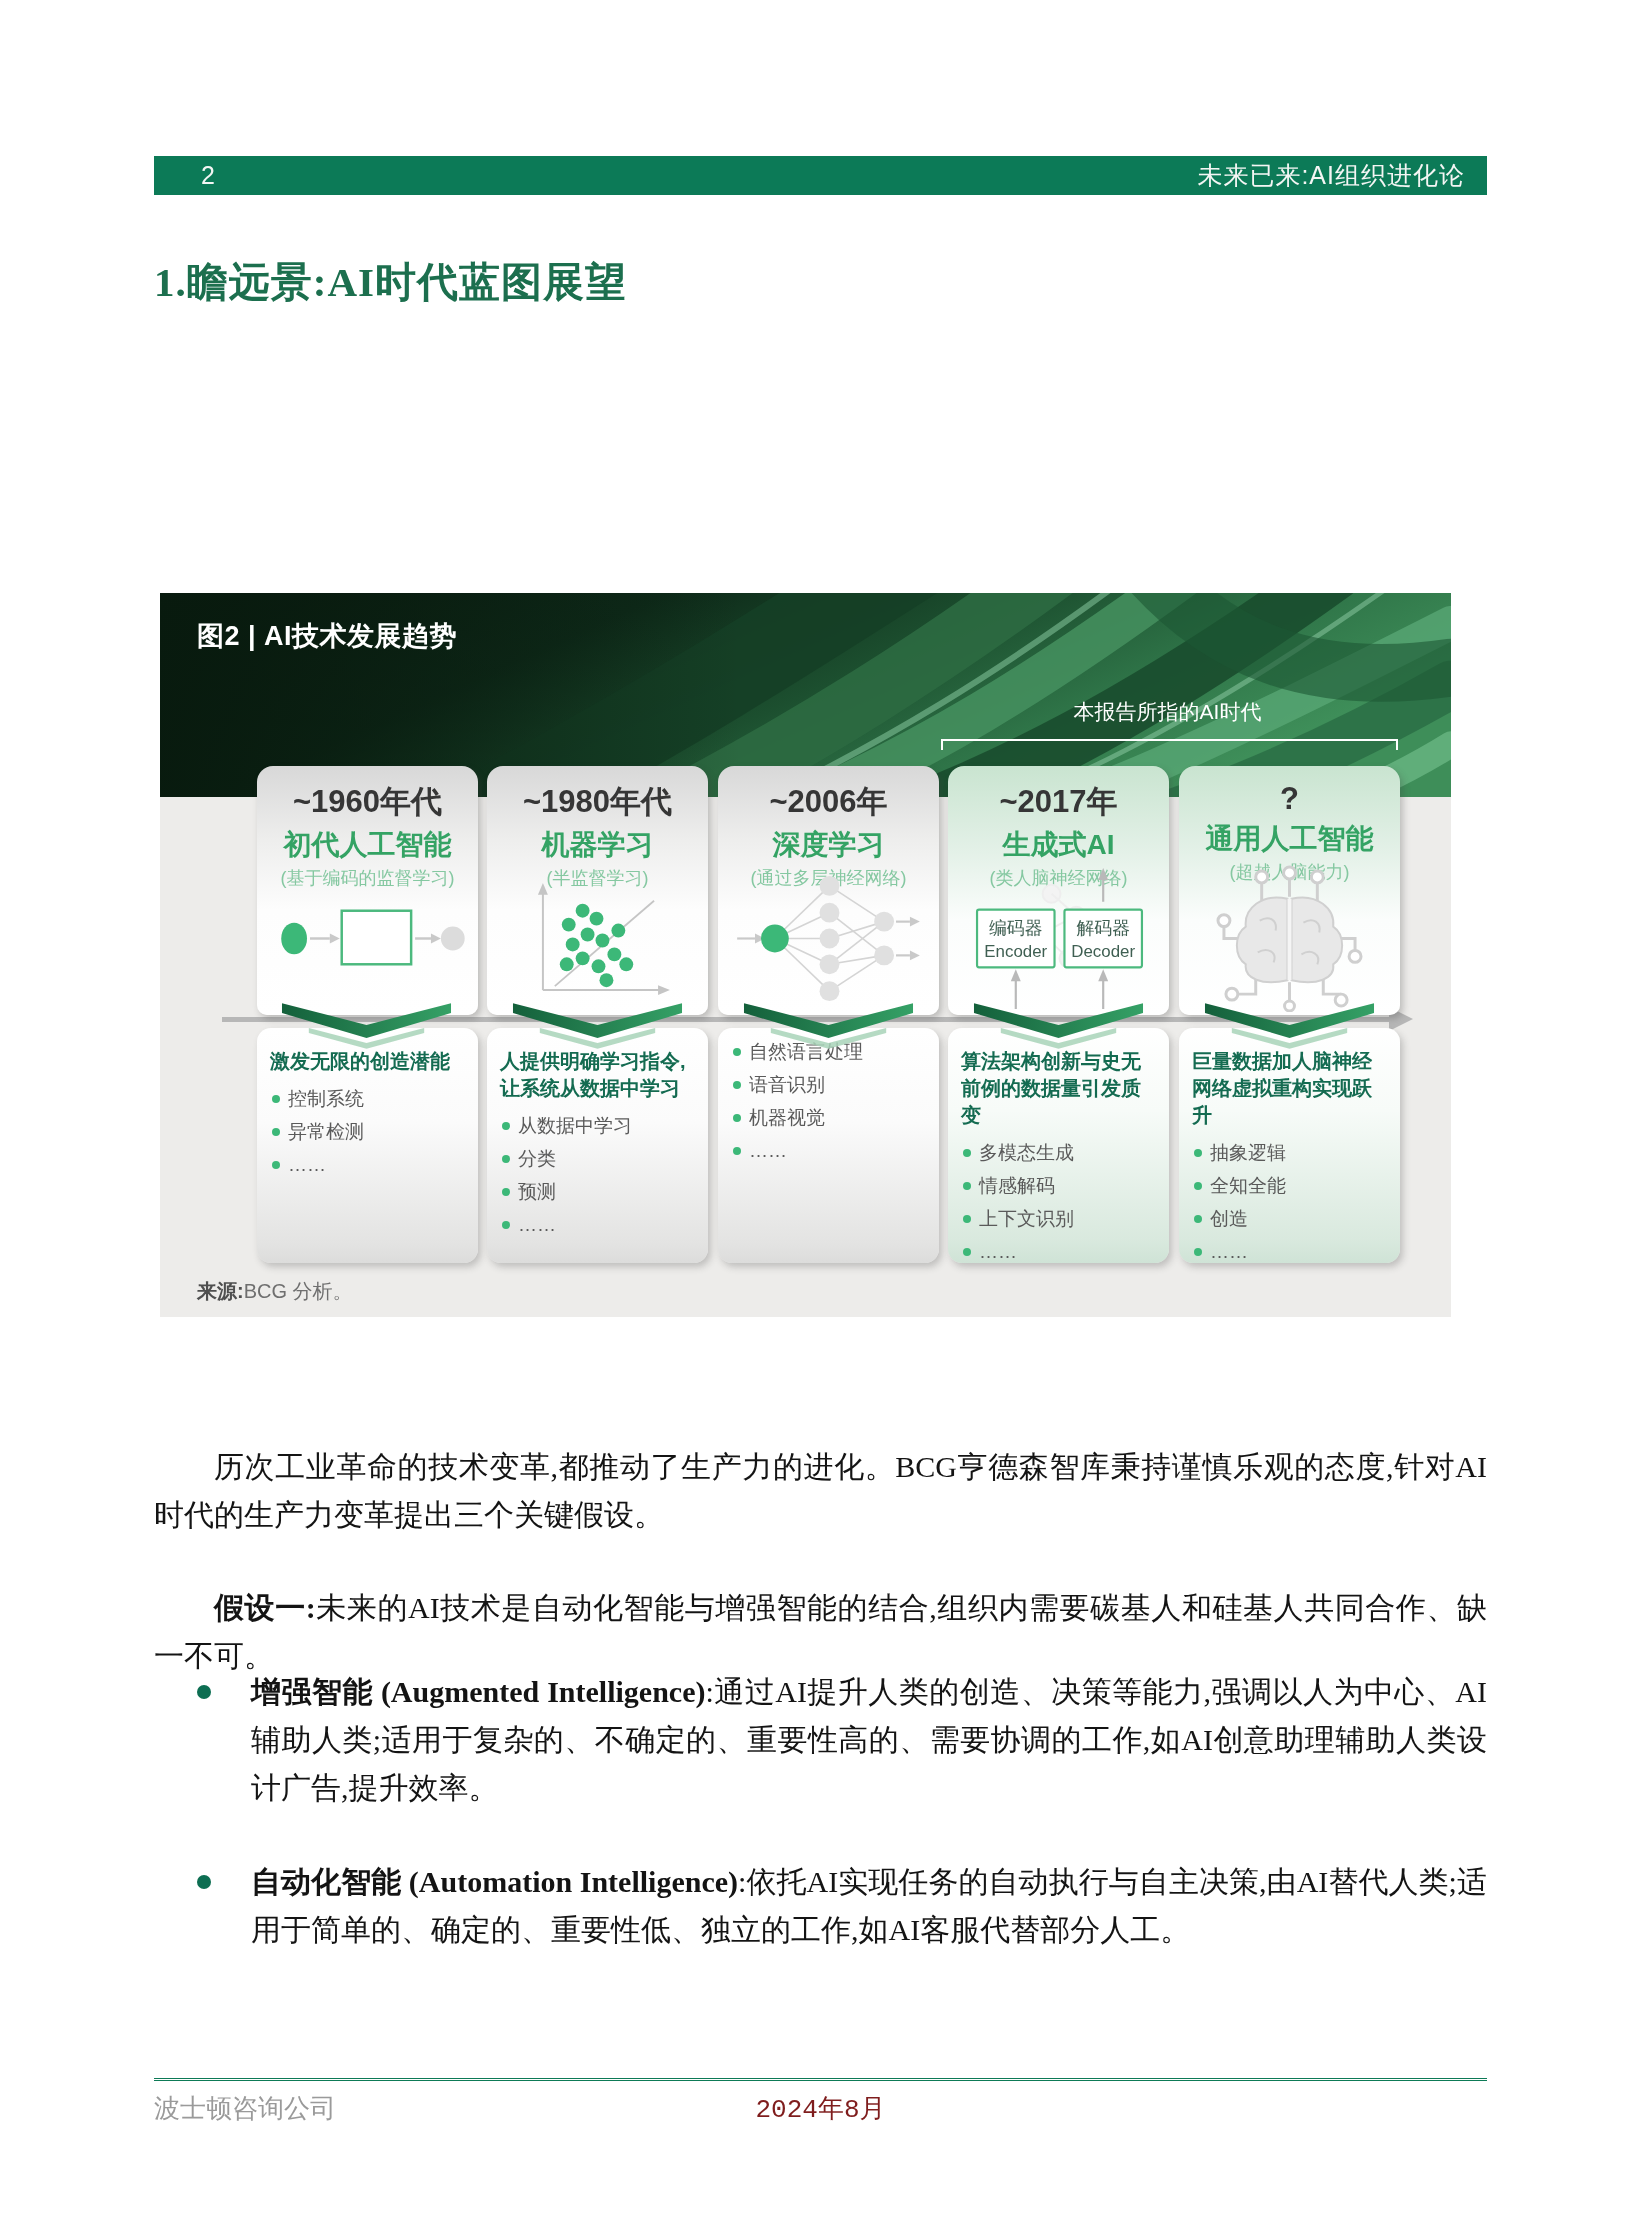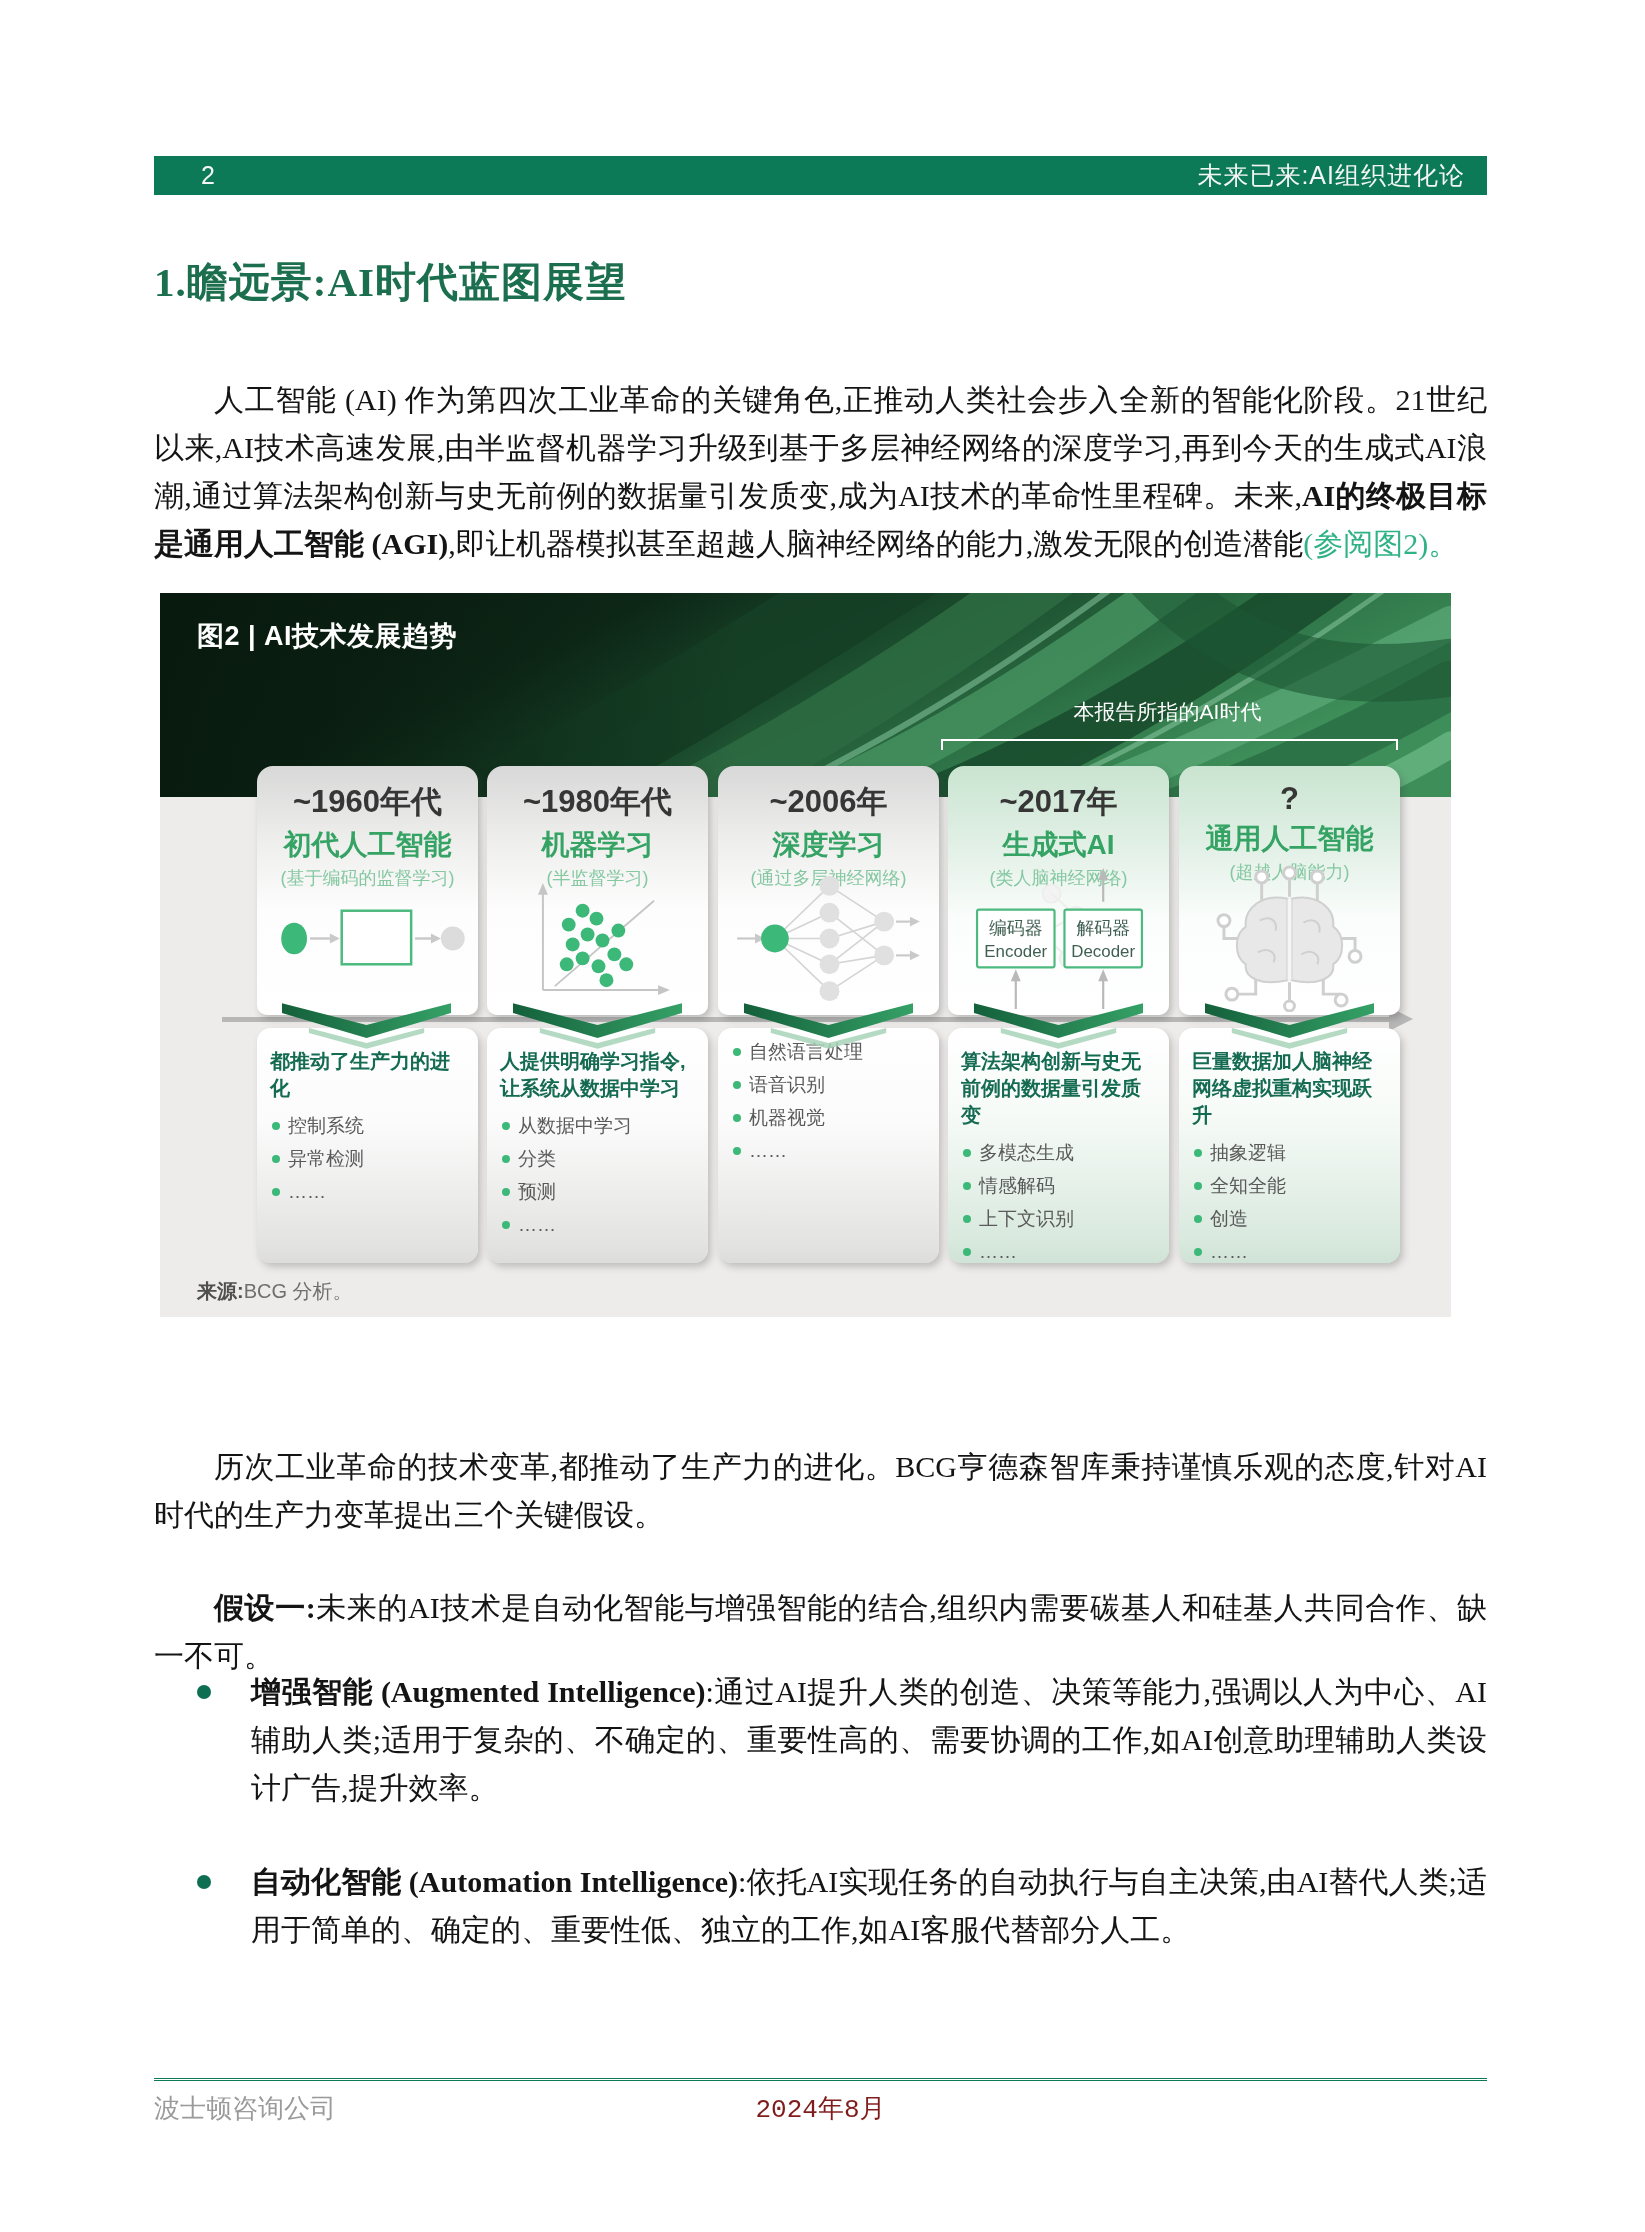--- a/index.html
+++ b/index.html
@@ -86,21 +86,20 @@
 
 <div class="page">
 
   <div class="header-bar">
     <span class="pageno">2</span>
     <span class="htitle">未来已来:AI组织进化论</span>
   </div>
 
   <div class="sec-title">1.瞻远景:AI时代蓝图展望</div>
 
-  <p class="para indent p1"><span>人工智能 (AI) 作为第四次工业革命的关键角色,正推动人类社会步入全新的智能化阶段。21世纪以来,AI技术高速发展,由半监督机器学习升级到基于多层神经网络的深度学习,再到今天的生成式AI浪潮,通过算法架构创新与史无前例的数据量引发质变,成为AI技术的革命性里程碑。未来,</span><span class="bold">AI的终极目标是通用人工智能 (AGI)</span><span>,即让机器模拟甚至超越人脑神经网络的能力,激发无限的创造潜能</span><span class="green-link">(参阅图2)。</span></p>
 
   <div class="figure">
 
     <div class="hero">
       <svg width="1291" height="204" viewBox="0 0 1297 205" preserveAspectRatio="none">
         <defs>
           <linearGradient id="heroG" x1="0" y1="0" x2="1" y2="0.35">
             <stop offset="0" stop-color="#0a1c10"></stop>
               <stop offset="0.35" stop-color="#0e2a19"></stop>
             <stop offset="0.6" stop-color="#1c4f2f"></stop>
@@ -310,21 +309,21 @@
     <svg class="chev v4" viewBox="0 0 176 48">
       <polygon points="3,2 88,24 173,2 173,12 88,37 3,12" fill="url(#chevG)"></polygon>
       <polygon points="30,27 88,42 146,27 146,32 88,48 30,32" fill="#a8d4b8" opacity="0.85"></polygon>
     </svg>
     <svg class="chev v5" viewBox="0 0 176 48">
       <polygon points="3,2 88,24 173,2 173,12 88,37 3,12" fill="url(#chevG)"></polygon>
       <polygon points="30,27 88,42 146,27 146,32 88,48 30,32" fill="#a8d4b8" opacity="0.85"></polygon>
     </svg>
 
     <div class="bcard gray c1">
-      <div class="dtitle">都推动了生产力的进化</div>
+      <div class="dtitle">激发无限的创造潜能</div>
       <ul>
         <li>控制系统</li>
         <li>异常检测</li>
         <li>……</li>
       </ul>
     </div>
     <div class="bcard gray c2">
       <div class="dtitle">人提供明确学习指令,让系统从数据中学习</div>
       <ul>
         <li>从数据中学习</li>

